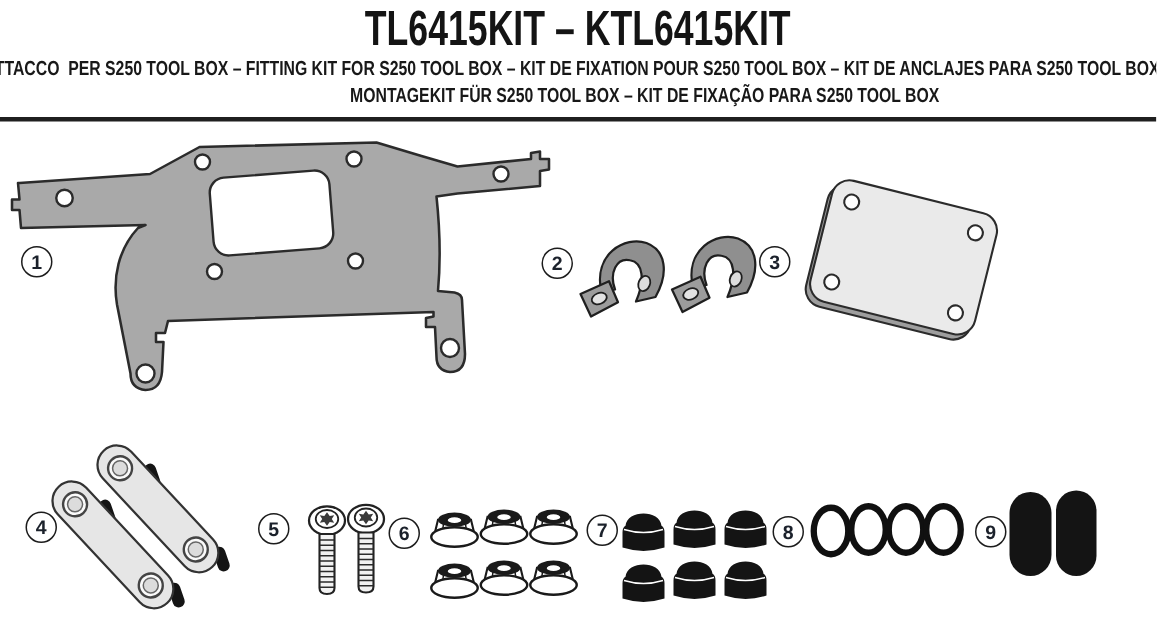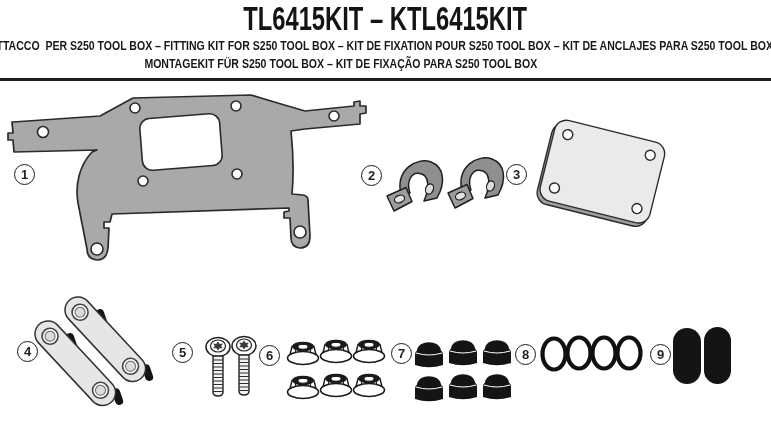--- a/index.html
+++ b/index.html
@@ -8,21 +8,21 @@
     font-family:"Liberation Sans",sans-serif;color:#1b1b1b;
   }
   
   .hdr{position:absolute;top:0;left:0;width:771px;text-align:center;}
   .title-row{position:absolute;top:0;left:0;width:771px;display:flex;justify-content:center;}
   .title{
     font-size:33px;font-weight:700;letter-spacing:0;line-height:38px;color:#141414;
     transform:scaleX(0.72);transform-origin:center;white-space:pre;
   }
   .sub-row1{position:absolute;top:37px;left:0;width:771px;display:flex;justify-content:center;}
-  .sub-row2{position:absolute;top:55px;left:0;width:682px;display:flex;justify-content:center;}
+  .sub-row2{position:absolute;top:55px;left:0;width:682px;display:flex;justify-content:flex-end;}
   .subtitle{
     font-size:13.5px;font-weight:700;line-height:17px;color:#181818;
     transform:scaleX(0.78);transform-origin:center;white-space:pre;
   }
   .rule{position:absolute;top:78px;left:0;width:771px;height:2.5px;background:#1f1f1f;}
   
   .diagram{position:absolute;top:0;left:0;}
   
   .badge{
     position:absolute;width:21px;height:21px;border:1.8px solid #1c1c1c;border-radius:50%;

